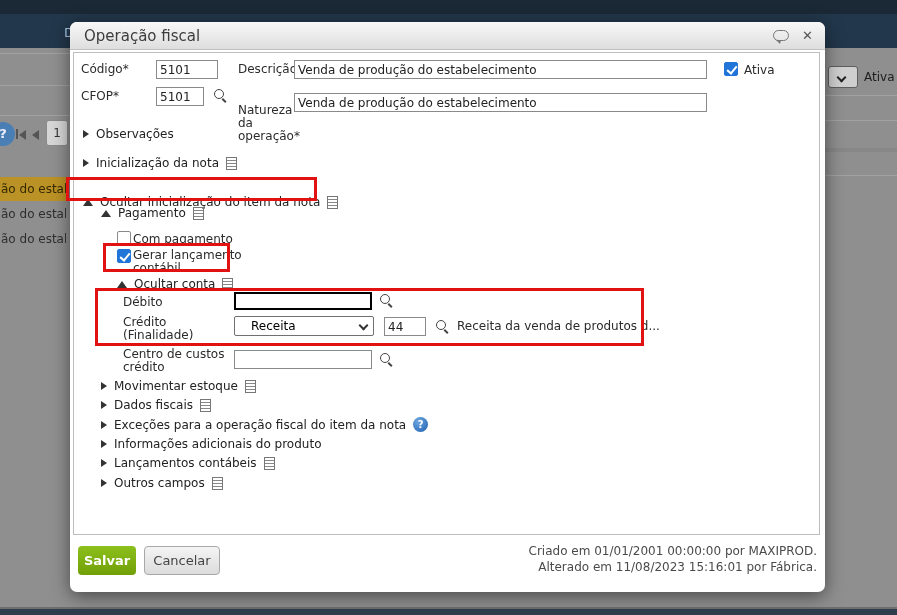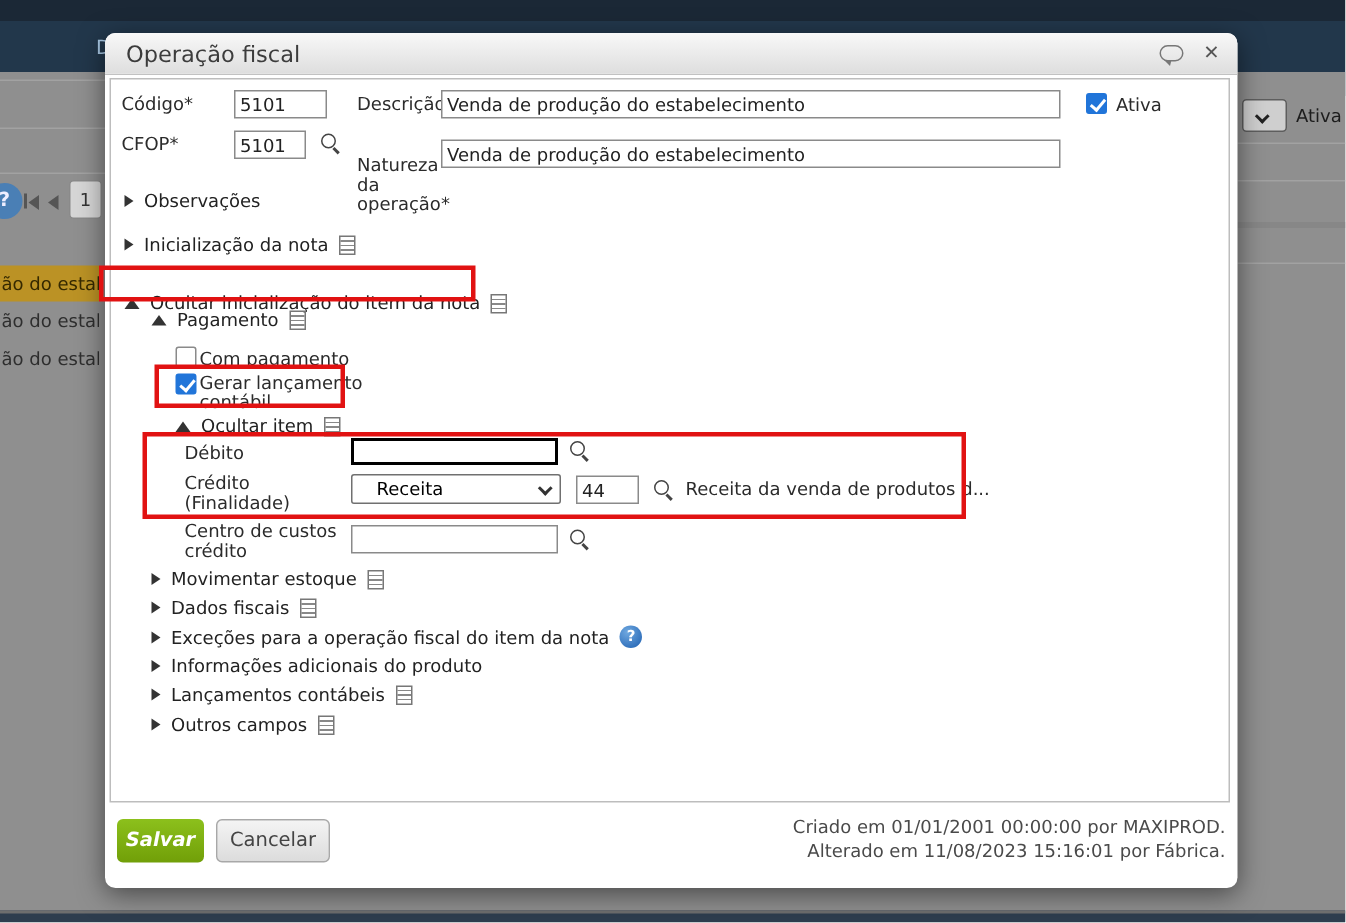--- a/index.html
+++ b/index.html
@@ -66,21 +66,21 @@
   .help { width:15px; height:15px; border-radius:50%; background:radial-gradient(circle at 35% 30%, #6fa8e0, #1d5fb0);
           color:#fff; font-weight:bold; font-size:10px; text-align:center; line-height:15px; display:inline-block; }
 
   .sec { position:absolute; display:flex; align-items:center; gap:7px; color:#222; white-space:nowrap; }
 
   .sel-box { position:absolute; border:1px solid #707070; background:#fff; height:20px; color:#000000; line-height:18px; padding:0 16px; border-radius:2px; }
   .chev { position:absolute; width:7px; height:7px; border-right:2px solid #333; border-bottom:2px solid #333; transform:rotate(45deg); }
 
   .btn-save { position:absolute; left:8px; top:524px; width:58px; height:29px; border-radius:4px;
               background:linear-gradient(#8cc01c,#719f08); color:#fff; font-weight:bold; font-size:13px;
-              text-align:center; line-height:29px; cursor:pointer;font-style:italic; }
+              text-align:center; line-height:29px; cursor:pointer; }
   .btn-cancel { position:absolute; left:74px; top:524px; width:76px; height:29px; border-radius:4px;
                 background:linear-gradient(#f4f4f4,#dcdcdc); border:1px solid #a8a8a8; color:#444; font-size:13px;
                 text-align:center; line-height:27px; cursor:pointer; }
   .stamps { position:absolute; right:8px; top:521px; text-align:right; color:#4a4a4a; font-size:12px; line-height:16px; }
 
   
   .redbox { position:absolute; border:3px solid #e11212; z-index:50; pointer-events:none; }
 </style>
 </head>
 <body>
@@ -163,21 +163,21 @@
       </div>
 
       <span class="cb" style="left:43px;top:178px;"></span>
       <div class="lab" style="left:59px;top:180px;">Com pagamento</div>
 
       <span class="cb on" style="left:43px;top:196px;"></span>
       <div class="lab" style="left:59px;top:196px;width:118px;">Gerar lançamento contábil</div>
 
       <div class="sec" style="left:43px;top:224px;">
         <span class="tri-u"></span>
-        <span>Ocultar item</span>
+        <span>Ocultar conta</span>
         <span class="doc"></span>
       </div>
 
       <div class="lab" style="left:49px;top:243px;">Débito</div>
       <input class="inp focus" style="left: 160px; top: 239px; width: 138px;">
       <span class="lens" style="left:306px;top:241px;"></span>
 
       <div class="lab" style="left:49px;top:263px;width:86px;">Crédito (Finalidade)</div>
       <div class="sel-box" style="left:160px;top:263px;width:140px;">
         <span>Receita</span>

